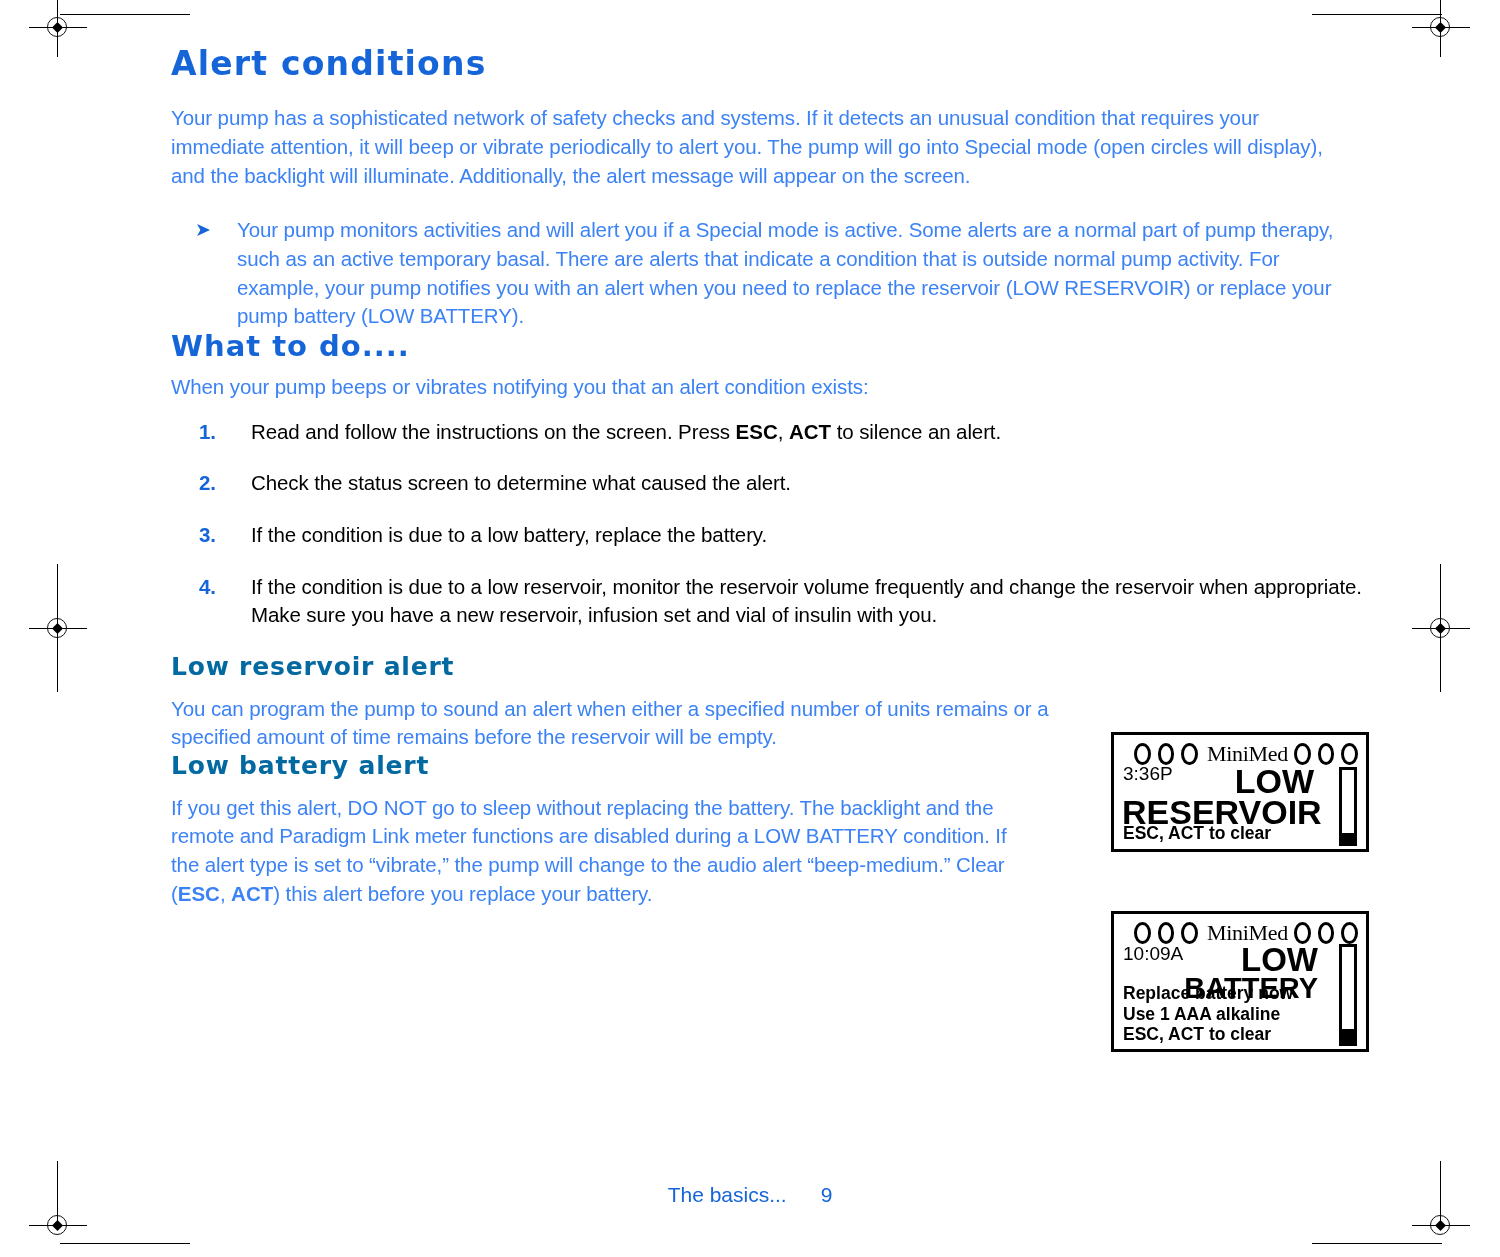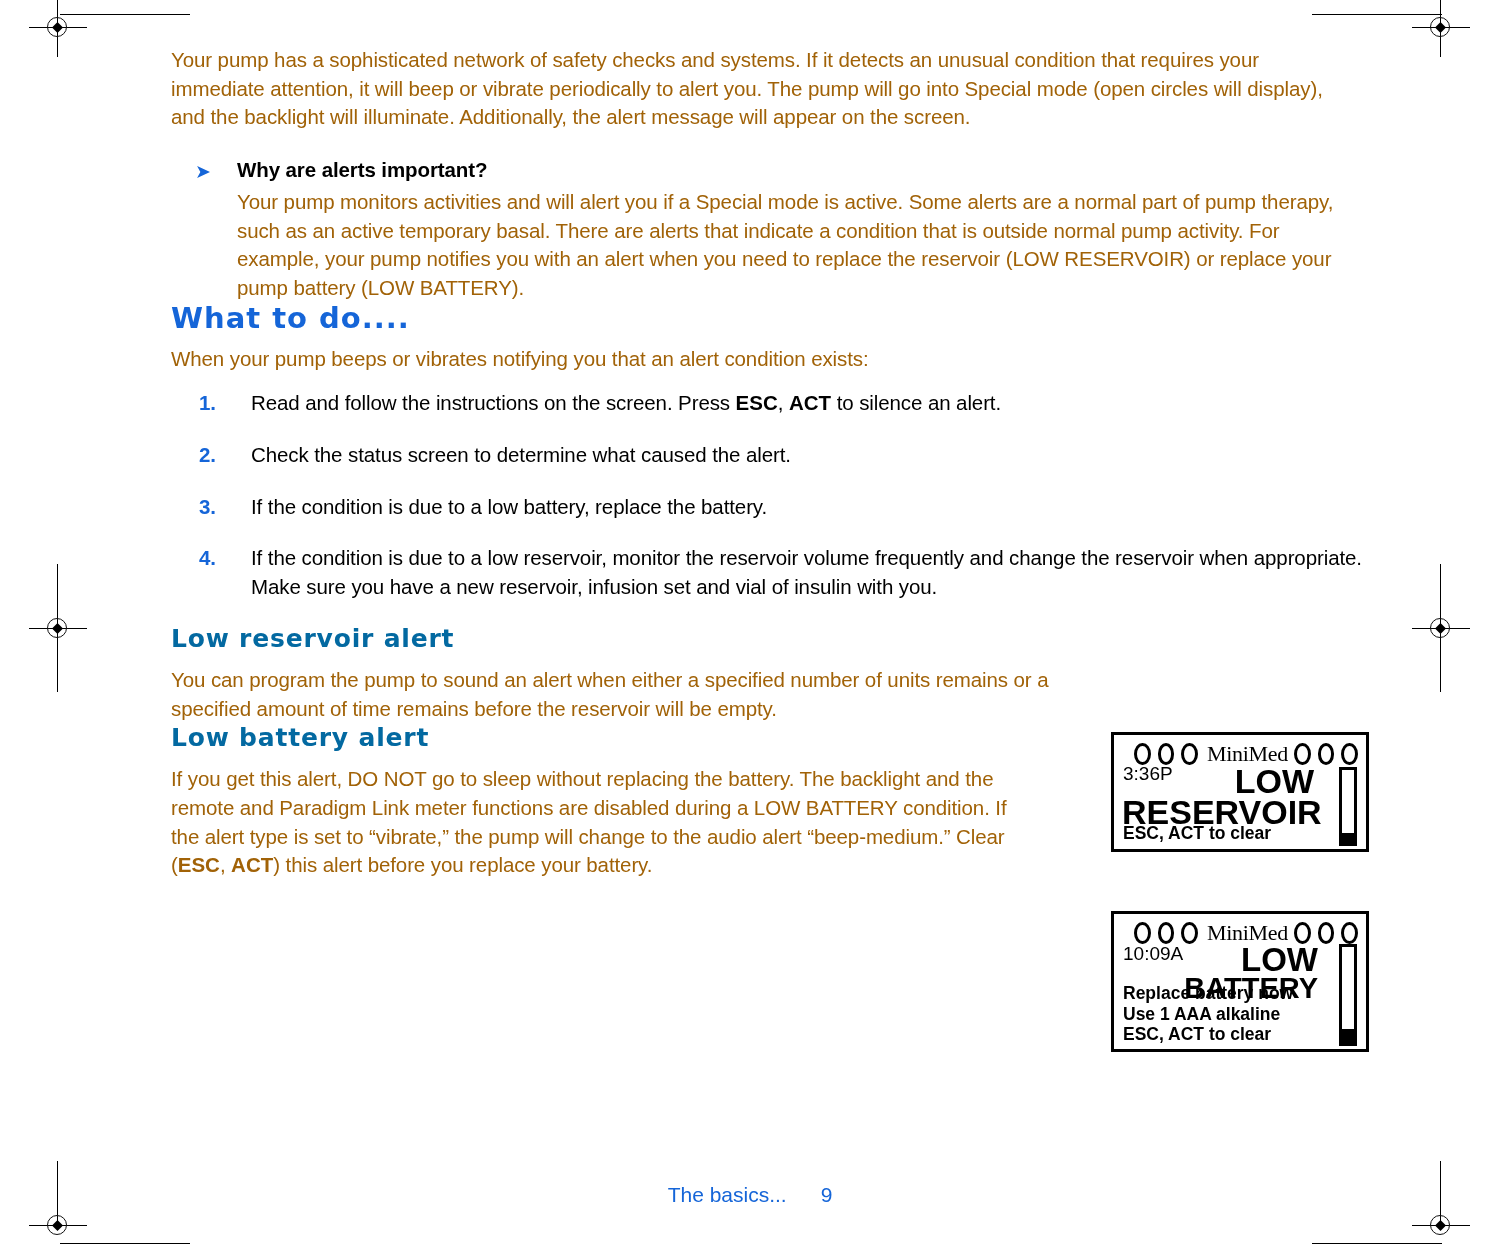--- a/index.html
+++ b/index.html
@@ -96,21 +96,21 @@
     letter-spacing: 0.8px;
     margin: 0 0 14px 0;
     line-height: 1.1;
   }
 
   p.body {
     font-family: "Liberation Sans", sans-serif;
     font-size: 20.5px;
     line-height: 1.40;
     margin: 0;
-    color: #a16207;
+    color: #3b82f6;
     letter-spacing: -0.1px;
   }
 
   
   .bullet-block {
     margin-top: 26px;
     margin-left: 24px;
     position: relative;
     padding-left: 42px;
   }
@@ -293,26 +293,26 @@
 <div class="regmark" style="left:1424px; top:1209px;">
   <div class="hline"></div>
   <div class="vline" style="top:-48px; height:64px;"></div>
   <div class="ring"></div>
   <div class="diamond"></div>
 </div>
 
 <div class="page">
   <div class="content">
 
+    <h1 class="heading">Alert conditions</h1>
 
     <p class="body col-text" style="width:1185px;">Your pump has a sophisticated network of safety checks and systems. If it detects an unusual condition that requires your immediate attention, it will beep or vibrate periodically to alert you. The pump will go into Special mode (open circles will display), and the backlight will illuminate. Additionally, the alert message will appear on the screen.</p>
 
     <div class="bullet-block">
       <span class="bullet-arrow">➤</span>
-      <p class="bullet-title">Why are alerts important?</p>
       <p class="body" style="width:1130px;">Your pump monitors activities and will alert you if a Special mode is active. Some alerts are a normal part of pump therapy, such as an active temporary basal. There are alerts that indicate a condition that is outside normal pump activity. For example, your pump notifies you with an alert when you need to replace the reservoir (LOW RESERVOIR) or replace your pump battery (LOW BATTERY).</p>
     </div>
 
     <h2 class="subheading sec-what">What to do....</h2>
 
     <p class="body">When your pump beeps or vibrates notifying you that an alert condition exists:</p>
 
     <ol class="steps">
       <li>
         <span class="num">1.</span><span>Read and follow the instructions on the screen. Press </span><span class="kbd">ESC</span><span>, </span><span class="kbd">ACT</span><span> to silence an alert.</span>

